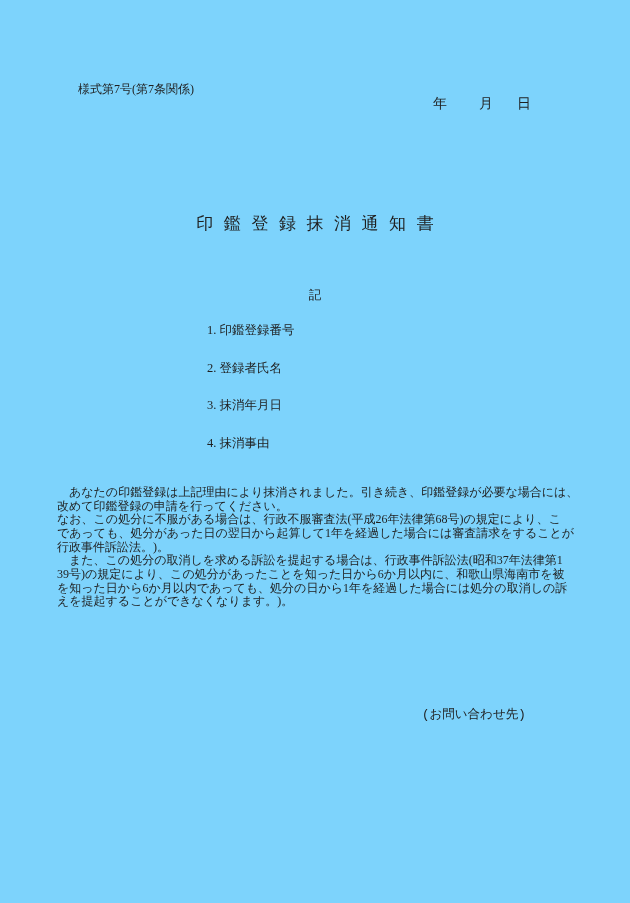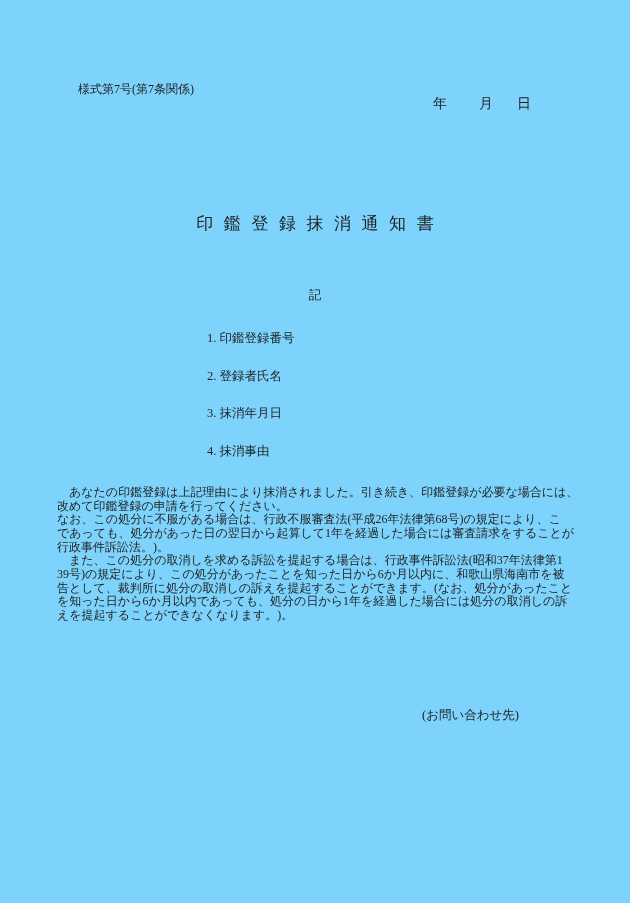--- a/index.html
+++ b/index.html
@@ -62,21 +62,21 @@
     left: 0;
     right: 0;
     top: 288px;
     text-align: center;
     font-size: 12.5px;
     line-height: 14px;
   }
   .items {
     position: absolute;
     left: 207px;
-    top: 332px;
+    top: 324px;
     font-size: 12.5px;
   }
   .items .item {
     line-height: 13px;
     margin-bottom: 24.5px;
     white-space: nowrap;
   }
   .body-text {
     position: absolute;
     left: 57px;
@@ -88,20 +88,21 @@
     line-height: 13.65px;
     white-space: nowrap;
   }
   .contact {
     position: absolute;
     left: 422px;
     top: 708px;
     font-size: 12.5px;
     line-height: 14px;
     white-space: nowrap;
+    font-family: Liberation Mono, monospace;
   }
 </style>
 </head>
 <body>
 
 <div class="page">
 
   <div class="form-number">様式第7号(第7条関係)</div>
 
   <div class="date-line">
@@ -121,20 +122,19 @@
   </div>
 
   <div class="body-text">
     <div class="line">　あなたの印鑑登録は上記理由により抹消されました。引き続き、印鑑登録が必要な場合には、</div>
     <div class="line">改めて印鑑登録の申請を行ってください。</div>
     <div class="line">なお、この処分に不服がある場合は、行政不服審査法(平成26年法律第68号)の規定により、こ</div>
     <div class="line">であっても、処分があった日の翌日から起算して1年を経過した場合には審査請求をすることが</div>
     <div class="line">行政事件訴訟法。)。</div>
     <div class="line">　また、この処分の取消しを求める訴訟を提起する場合は、行政事件訴訟法(昭和37年法律第1</div>
     <div class="line">39号)の規定により、この処分があったことを知った日から6か月以内に、和歌山県海南市を被</div>
-    <div class="line">告として、裁判所に処分の取消しの訴えを提起することができます。(なお、処分があったこと</div>
     <div class="line">を知った日から6か月以内であっても、処分の日から1年を経過した場合には処分の取消しの訴</div>
     <div class="line">えを提起することができなくなります。)。</div>
   </div>
 
   <div class="contact">(お問い合わせ先)</div>
 
 </div>
 
 </body></html>

